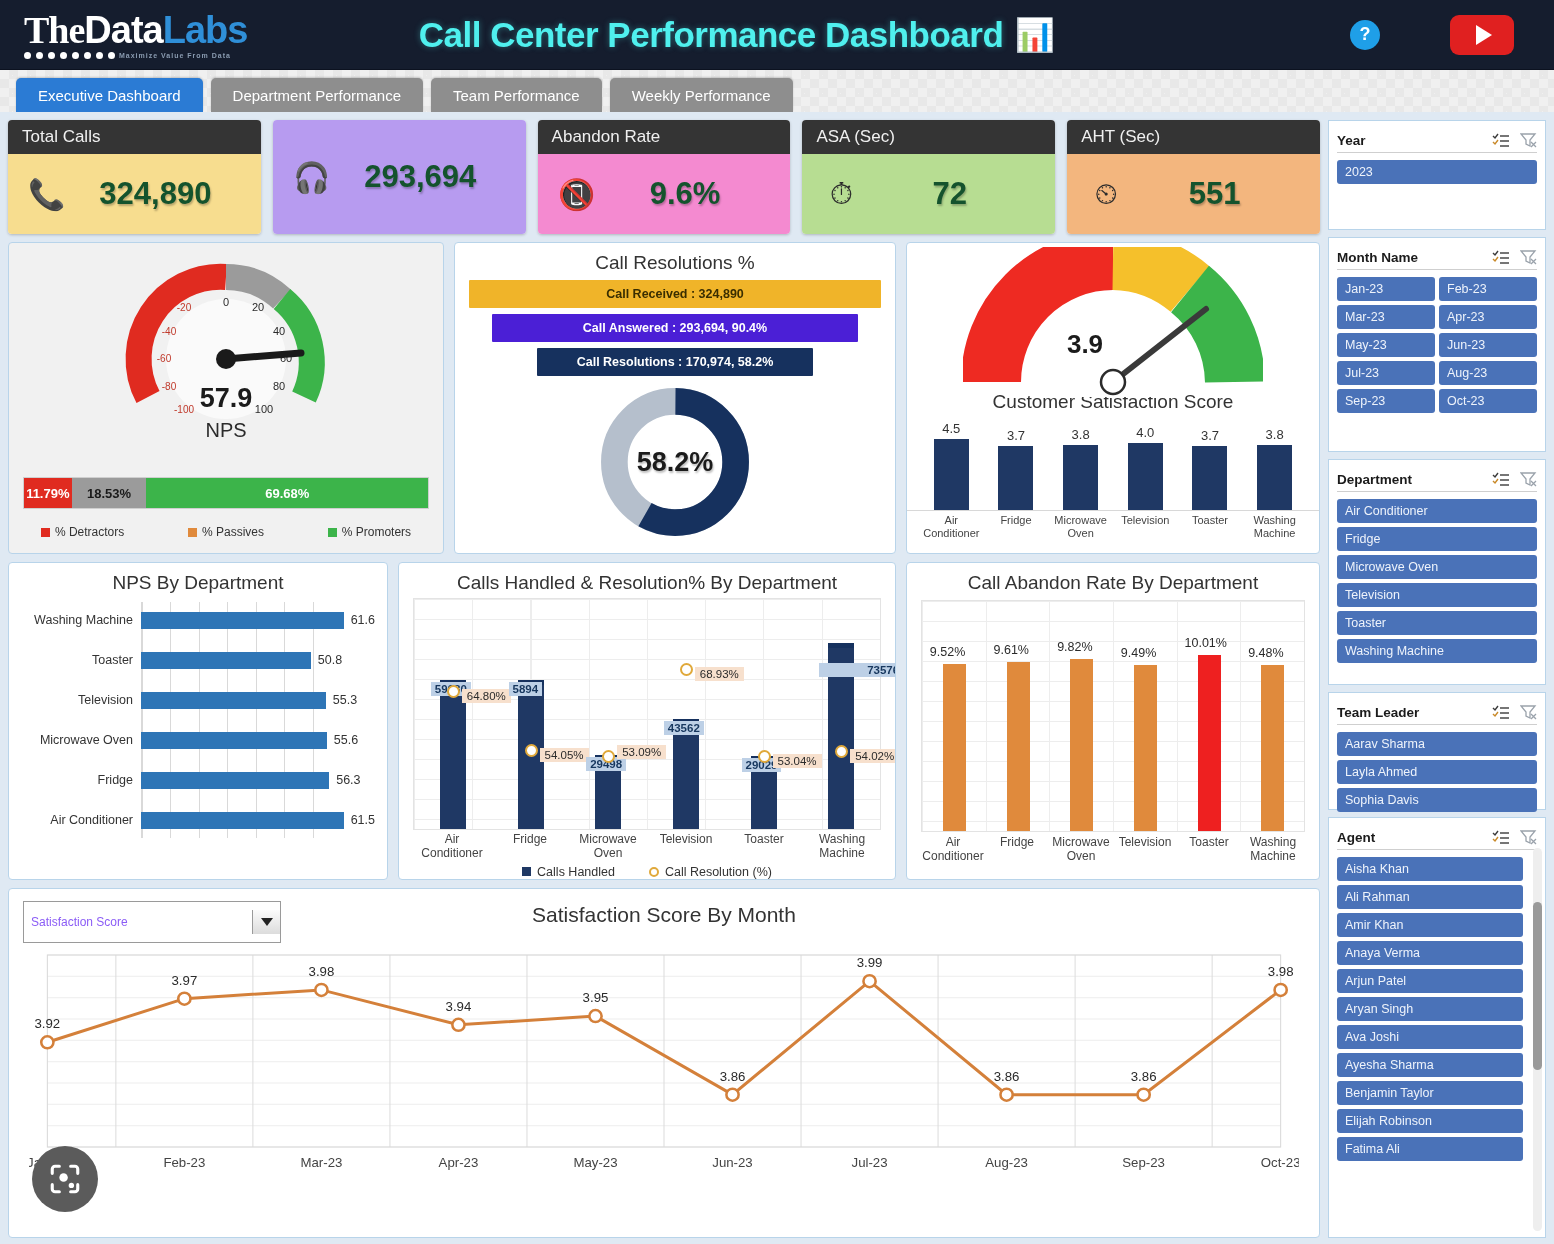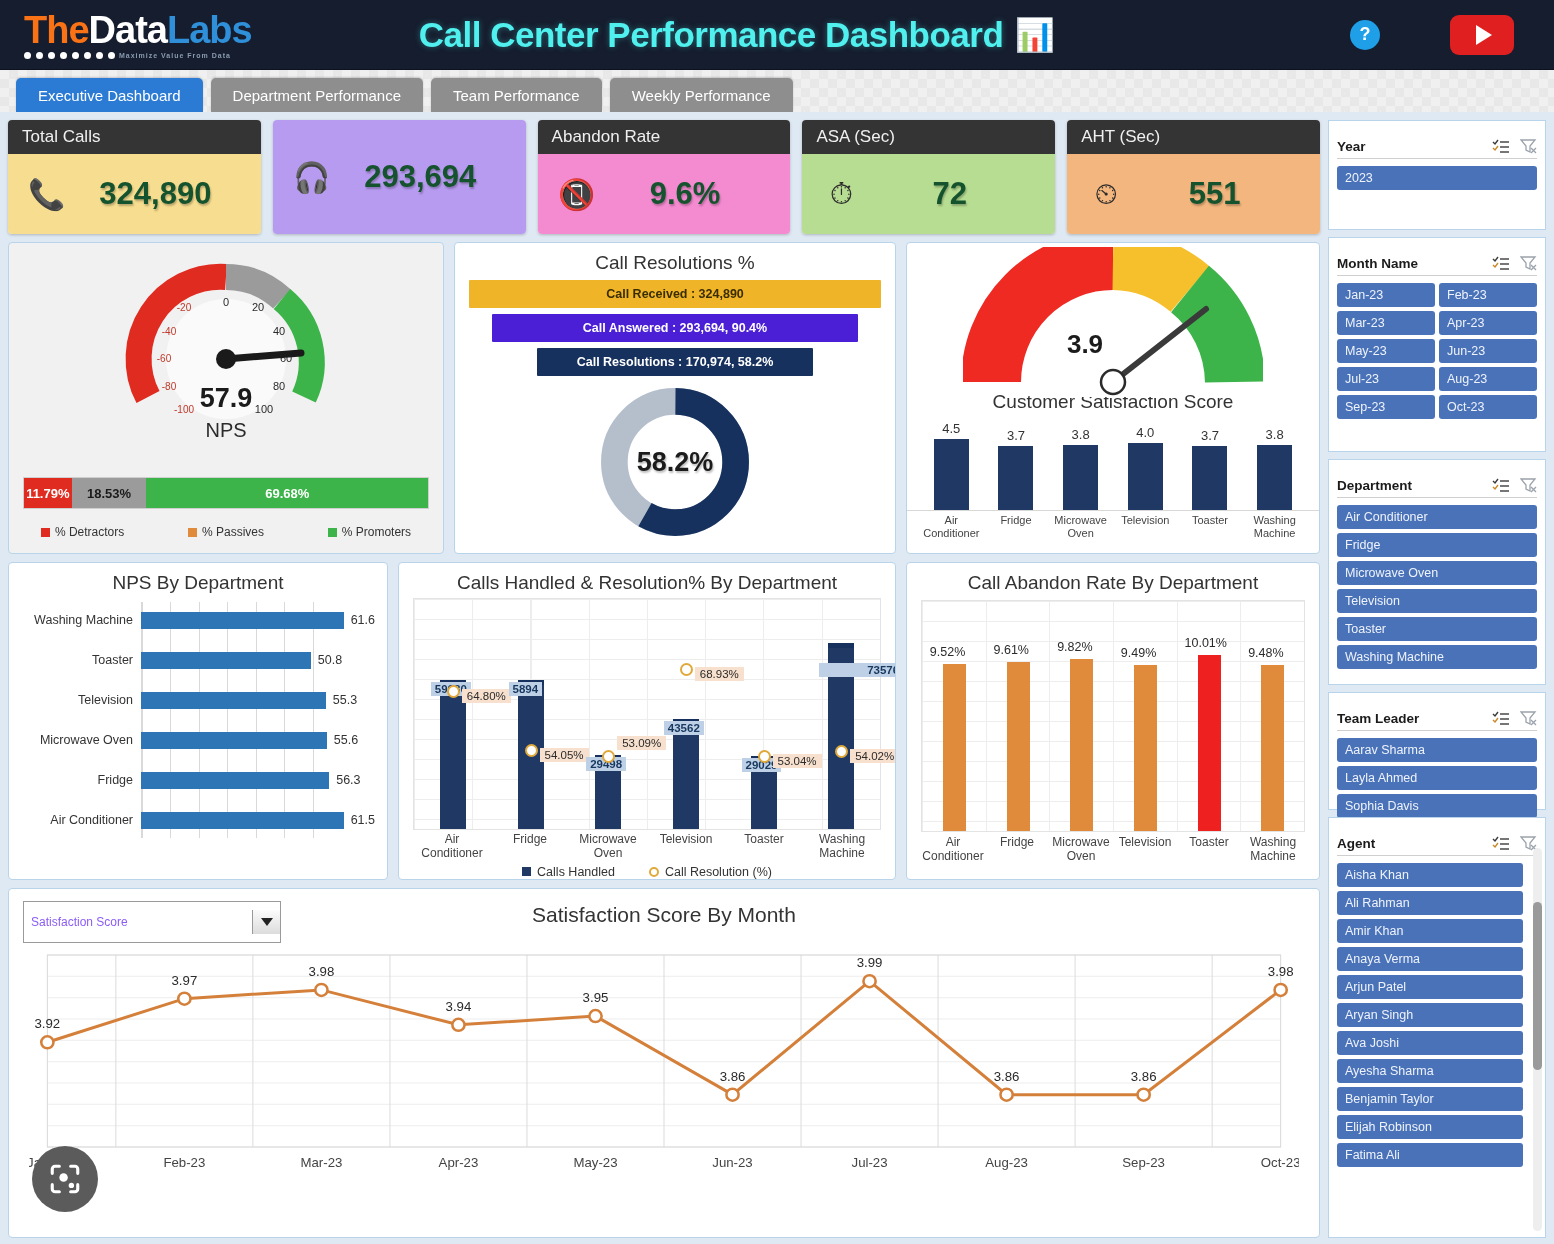--- a/index.html
+++ b/index.html
@@ -20,21 +20,21 @@
     position: relative;
     border-bottom: 1px solid #0c1220;
   }
   .logo {
     margin-left: 24px;
     display: flex;
     flex-direction: column;
     line-height: 1;
   }
   .logo-main { font-size: 38px; font-weight: bold; letter-spacing: -1px; }
-  .logo-the { color: #f97316; }
+  .logo-the { color: #ffffff; font-family: Liberation Serif, serif; }
   .logo-data { color: #ffffff; }
   .logo-labs { color: #2f8fd8; }
   .logo-sub {
     margin-top: 3px;
     display: flex;
     align-items: center;
     gap: 4px;
   }
   .logo-dots { display: flex; gap: 5px; }
   .logo-dots i {
@@ -333,21 +333,21 @@
     position: absolute; left: 32px; bottom: 32px;
     width: 66px; height: 66px; border-radius: 50%;
     background: #5b5b5b;
     display: flex; align-items: center; justify-content: center;
     z-index: 30; cursor: pointer;
   }
 
   
   .slicer {
     background: #fff; border: 1px solid #b8d4ea;
-    padding: 18px 8px 8px 8px;
+    padding: 12px 8px 8px 8px;
     display: flex; flex-direction: column;
   }
   .slicer-head {
     display: flex; align-items: center;
     border-bottom: 1px solid #cfcfcf;
     padding-bottom: 4px; margin-bottom: 7px;
   }
   .slicer-title { font-size: 13.5px; font-weight: bold; color: #1b1b1b; }
   .slicer-icons { margin-left: auto; display: flex; gap: 10px; align-items: center; }
   .si { cursor: pointer; display: block; }
@@ -631,21 +631,21 @@
             <div class="cbar-lbl" style="bottom: 133.177px; left: calc(8.33333% - 22px);">59080</div>
             <div class="cpt" style="bottom: 130.617px; left: calc(8.33333% - 6px);"></div>
             <div class="cpt-lbl" style="bottom: 125.617px; left: calc(8.33333% + 9px);">64.80%</div>
             <div class="cbar" style="height: 148.834px; left: calc(25% - 13px);"></div>
             <div class="cbar-lbl" style="bottom: 132.834px; left: calc(25% - 22px);">5894</div>
             <div class="cpt" style="bottom: 71.6457px; left: calc(25% - 6px);"></div>
             <div class="cpt-lbl" style="bottom: 66.6457px; left: calc(25% + 9px);">54.05%</div>
             <div class="cbar" style="height: 74.4825px; left: calc(41.6667% - 13px);"></div>
             <div class="cbar-lbl" style="bottom: 58.4825px; left: calc(41.6667% - 22px);">29498</div>
             <div class="cpt" style="bottom: 66.3794px; left: calc(41.6667% - 6px);"></div>
-            <div class="cpt-lbl" style="bottom: 79px; left: calc(41.6667% + 9px); text-align: center;">53.09%</div>
+            <div class="cpt-lbl" style="bottom: 70px; left: calc(41.6667% + 9px); text-align: center;">53.09%</div>
             <div class="cbar" style="height: 109.994px; left: calc(58.3333% - 13px);"></div>
             <div class="cbar-lbl" style="bottom: 93.9941px; left: calc(58.3333% - 22px);">43562</div>
             <div class="cpt" style="bottom: 153.273px; left: calc(58.3333% - 6px);"></div>
             <div class="cpt-lbl" style="bottom: 148.273px; left: calc(58.3333% + 9px);">68.93%</div>
             <div class="cbar" style="height: 73.2982px; left: calc(75% - 13px);"></div>
             <div class="cbar-lbl" style="bottom: 57.2982px; left: calc(75% - 22px);">29029</div>
             <div class="cpt" style="bottom: 66.1051px; left: calc(75% - 6px);"></div>
             <div class="cpt-lbl" style="bottom: 61.1051px; left: calc(75% + 9px);">53.04%</div>
             <div class="cbar" style="height: 185.779px; left: calc(91.6667% - 13px);"></div>
             <div class="cbar-lbl" style="bottom: 152px; left: calc(91.6667% - 22px); padding-left: 48px;">73576</div>

